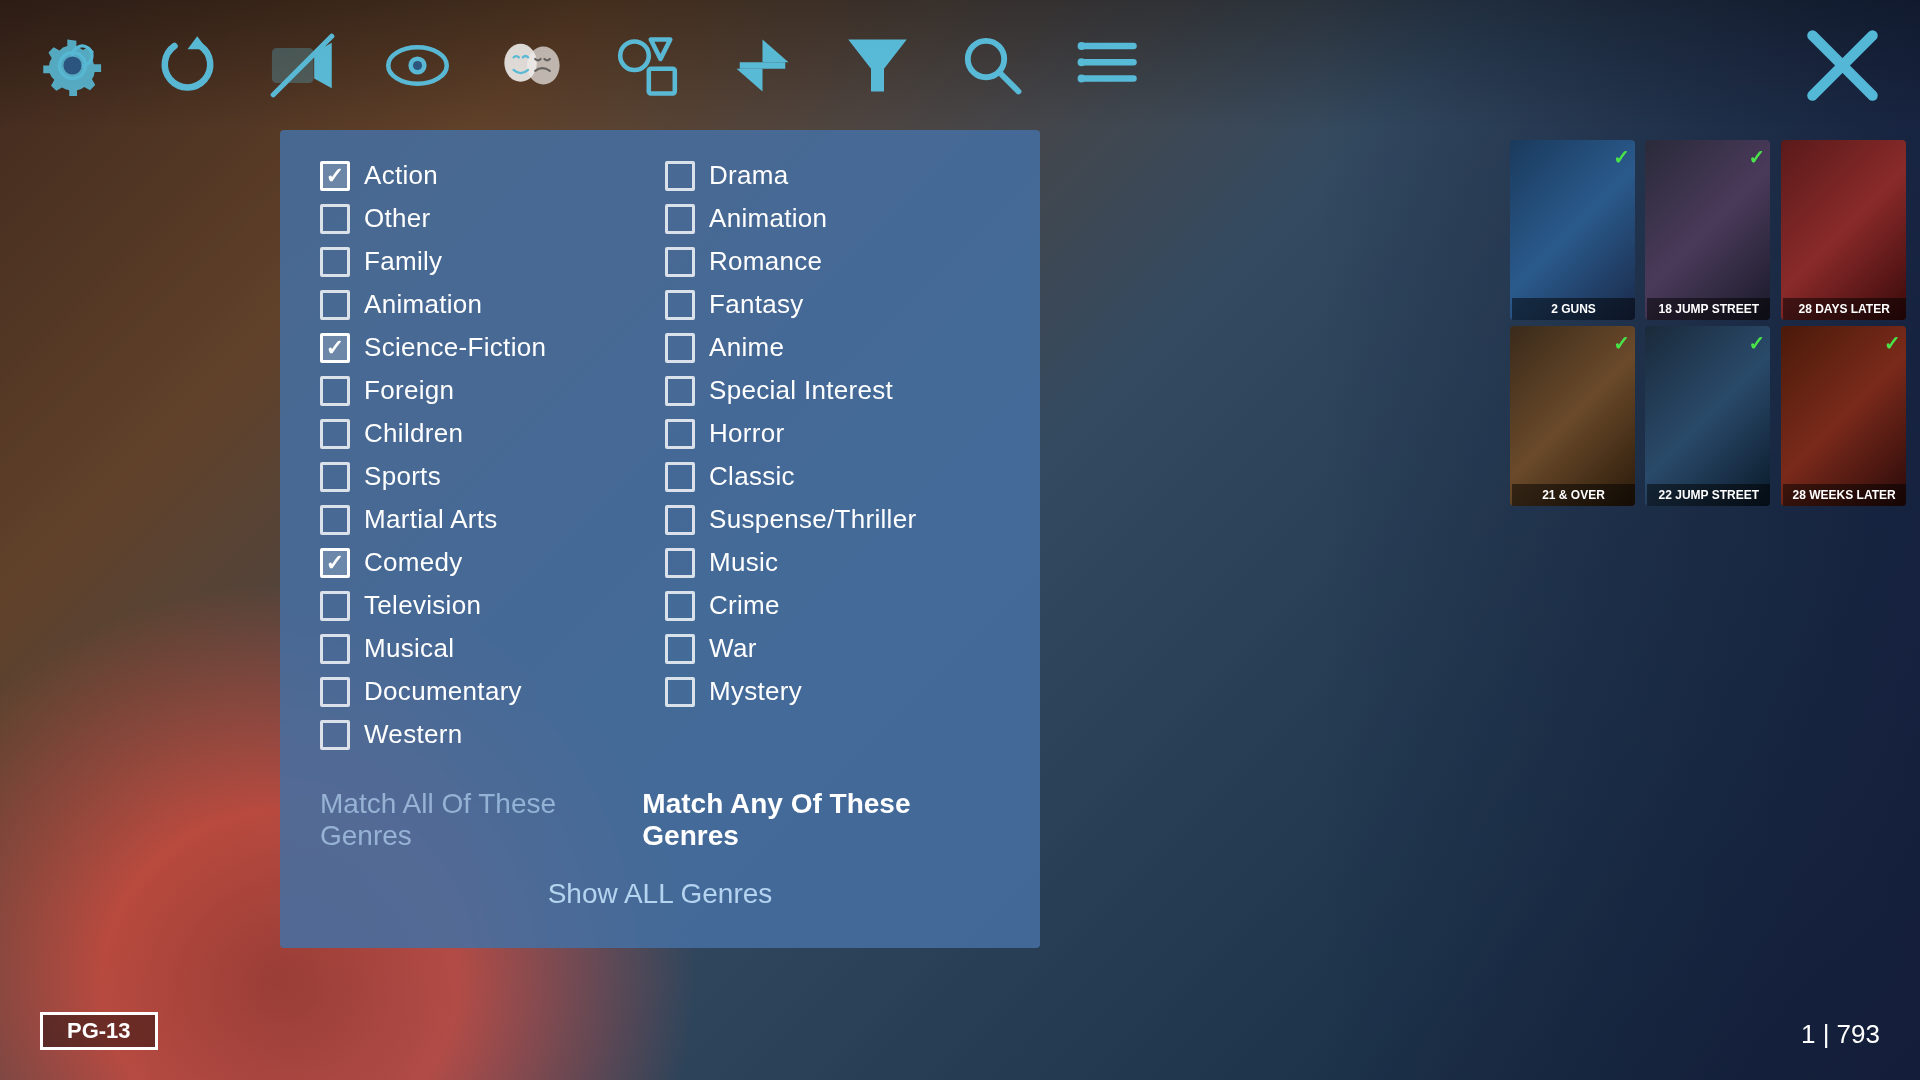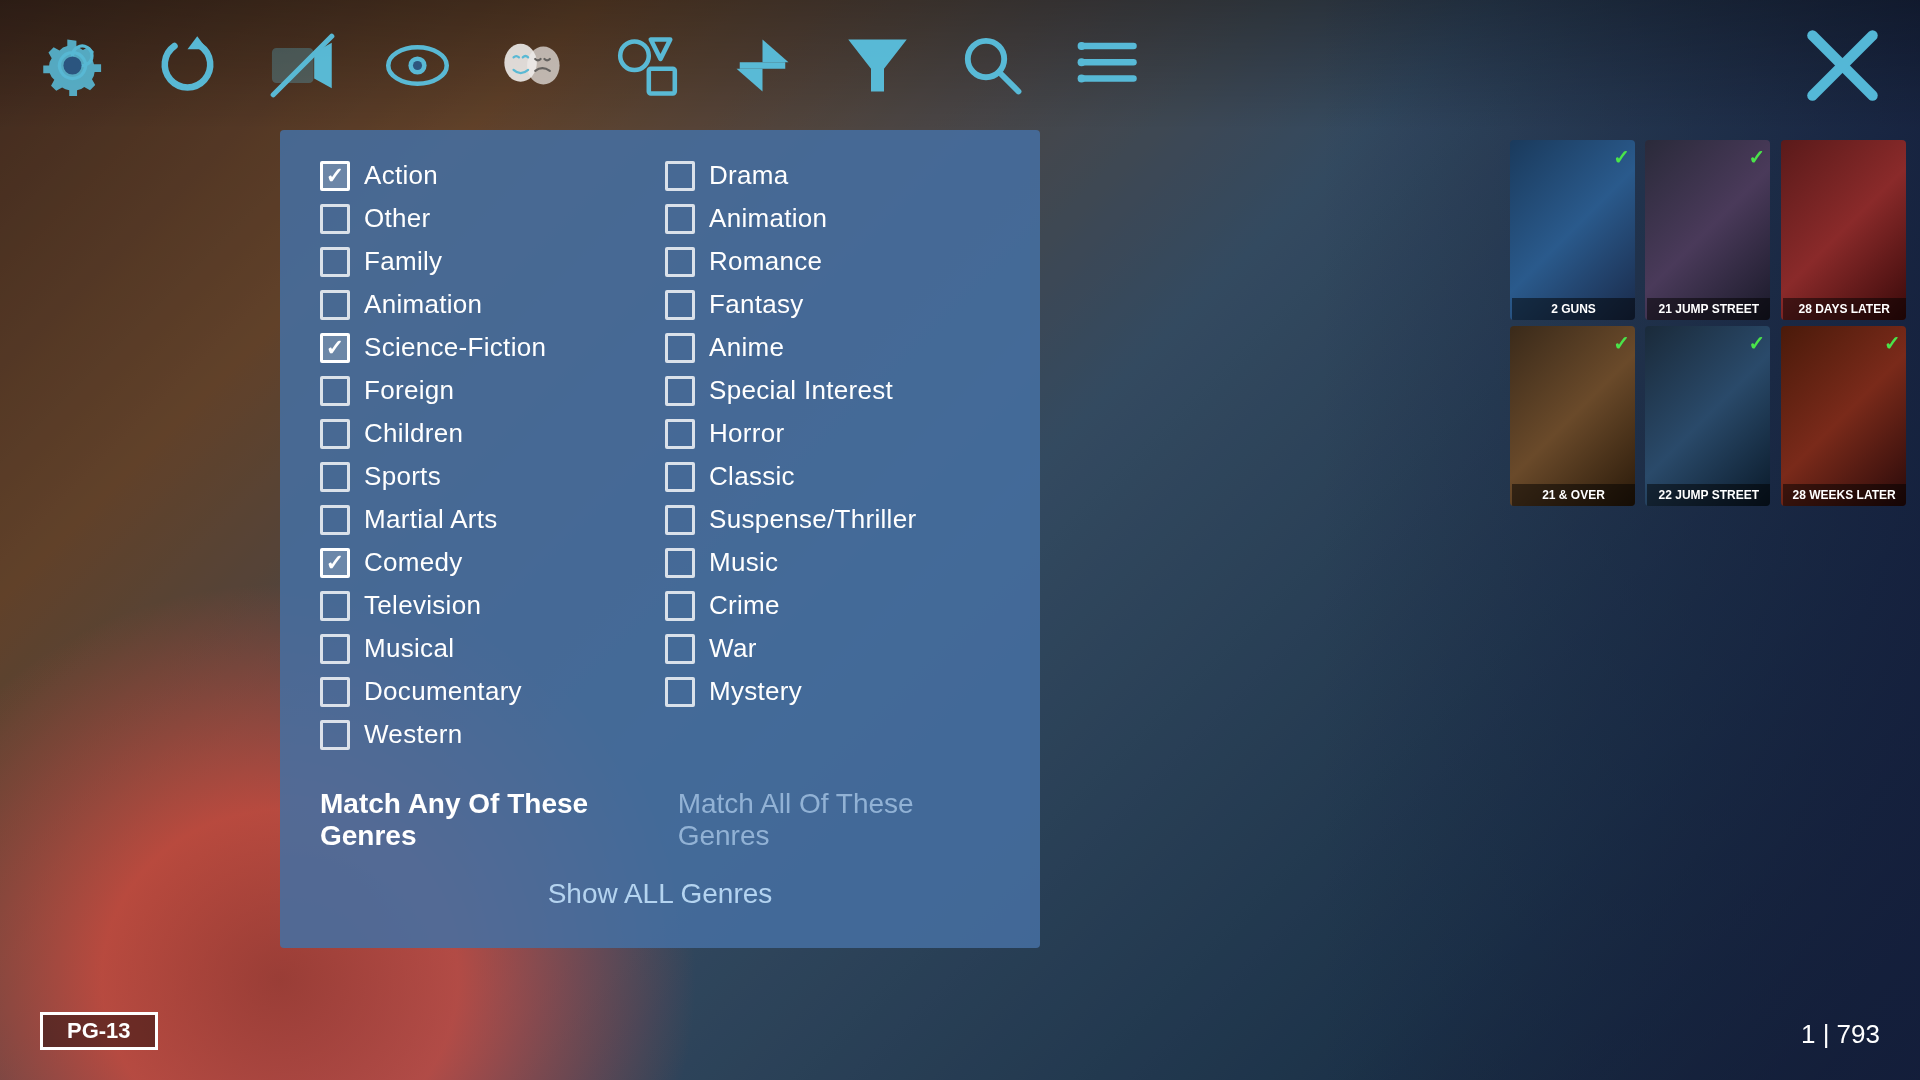--- a/index.html
+++ b/index.html
@@ -525,39 +525,39 @@
         <div class="genre-checkbox"></div>
         <span class="genre-label">Mystery</span>
       </div>
       <div class="genre-item">
         <div class="genre-checkbox"></div>
         <span class="genre-label">Western</span>
       </div>
     </div>
 
   <div class="genre-match-row">
+    <div class="genre-action-btn inactive">Match All Of These Genres</div>
     <div class="genre-action-btn active">Match Any Of These Genres</div>
-    <div class="genre-action-btn inactive">Match All Of These Genres</div>
   </div>
   <div style="text-align:center;">
     <div class="show-all-btn">Show ALL Genres</div>
   </div>
 </div>
 
 <div class="movie-cards" id="movie-cards">
 
 <div class="movie-card">
       <div class="movie-card-bg movie-card-2guns"></div>
       <div class="movie-checkmark">✓</div>
       <div class="movie-title-overlay">2 GUNS</div>
     </div>
     <div class="movie-card">
       <div class="movie-card-bg movie-card-21jump"></div>
       <div class="movie-checkmark">✓</div>
-      <div class="movie-title-overlay">21 JUMP STREET</div>
+      <div class="movie-title-overlay">18 JUMP STREET</div>
     </div>
     <div class="movie-card">
       <div class="movie-card-bg movie-card-28days"></div>
       <div class="movie-title-overlay">28 DAYS LATER</div>
     </div>
     <div class="movie-card">
       <div class="movie-card-bg movie-card-21over"></div>
       <div class="movie-checkmark">✓</div>
       <div class="movie-title-overlay">21 &amp; OVER</div>
     </div>

